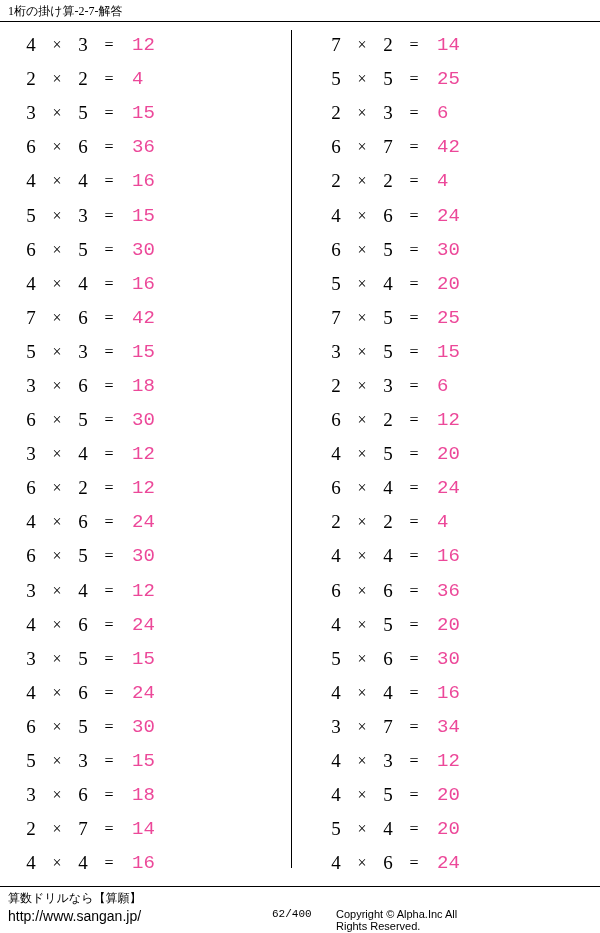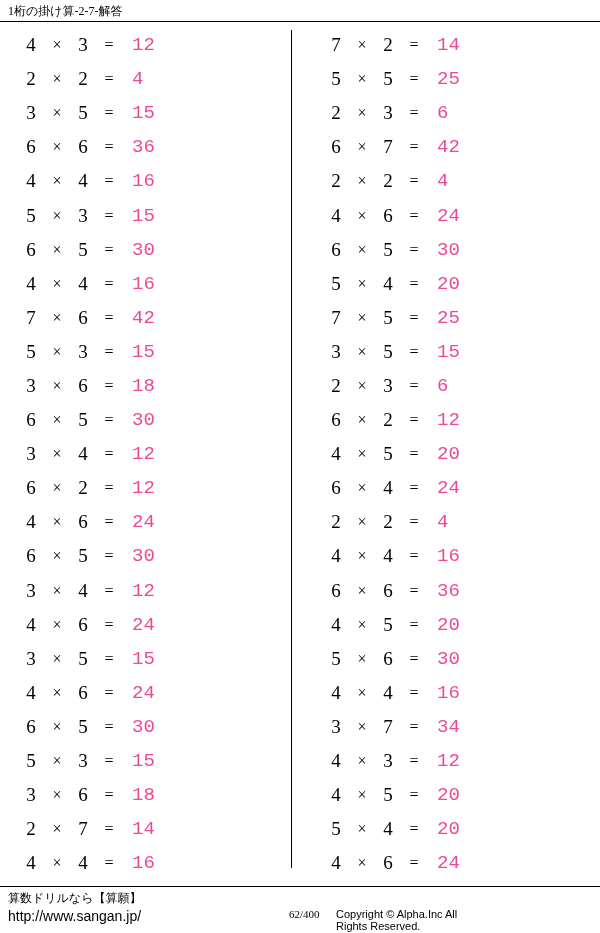--- a/index.html
+++ b/index.html
@@ -125,24 +125,24 @@
   .footer-url {
     position: absolute;
     left: 8px;
     top: 21px;
     font-size: 14px;
     font-family: "Liberation Sans", sans-serif;
     color: #000;
   }
   .footer-page {
     position: absolute;
-    left: 289px;
+    left: 272px;
     top: 21px;
     font-size: 11px;
-    font-family: Liberation Serif, serif;
+    font-family: Liberation Mono, monospace;
     color: #000;
   }
   .footer-copy {
     position: absolute;
     left: 336px;
     top: 21px;
     font-size: 11px;
     font-family: "Liberation Sans", sans-serif;
     color: #000;
   }

